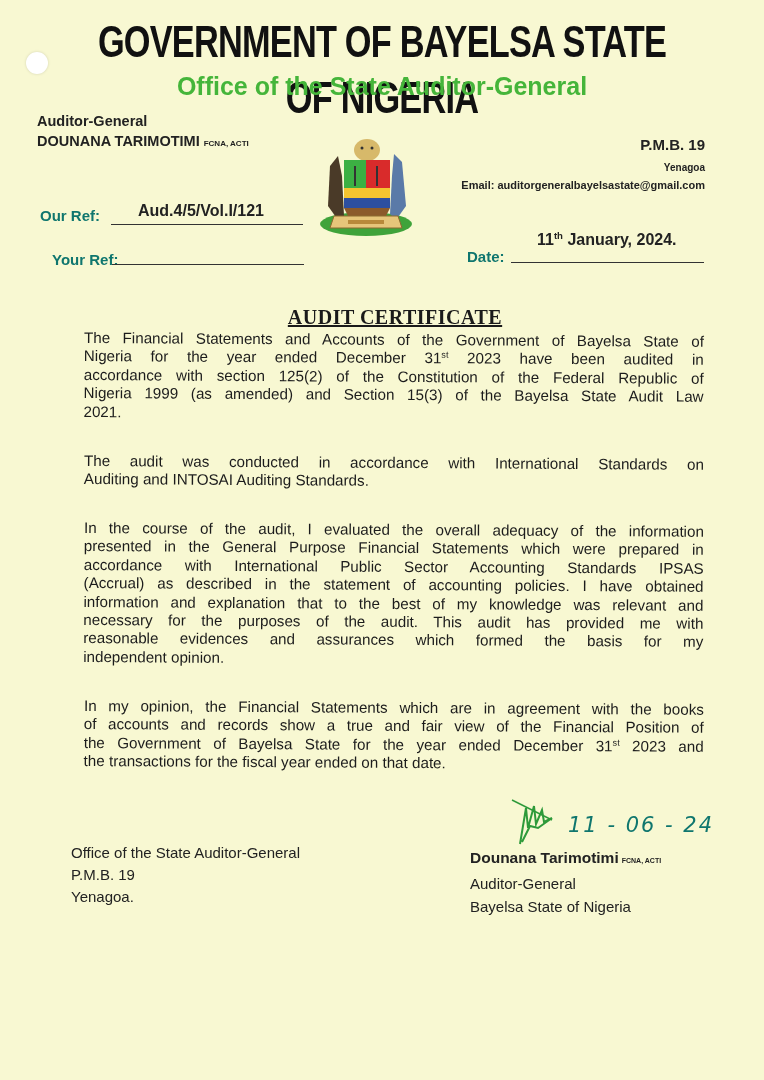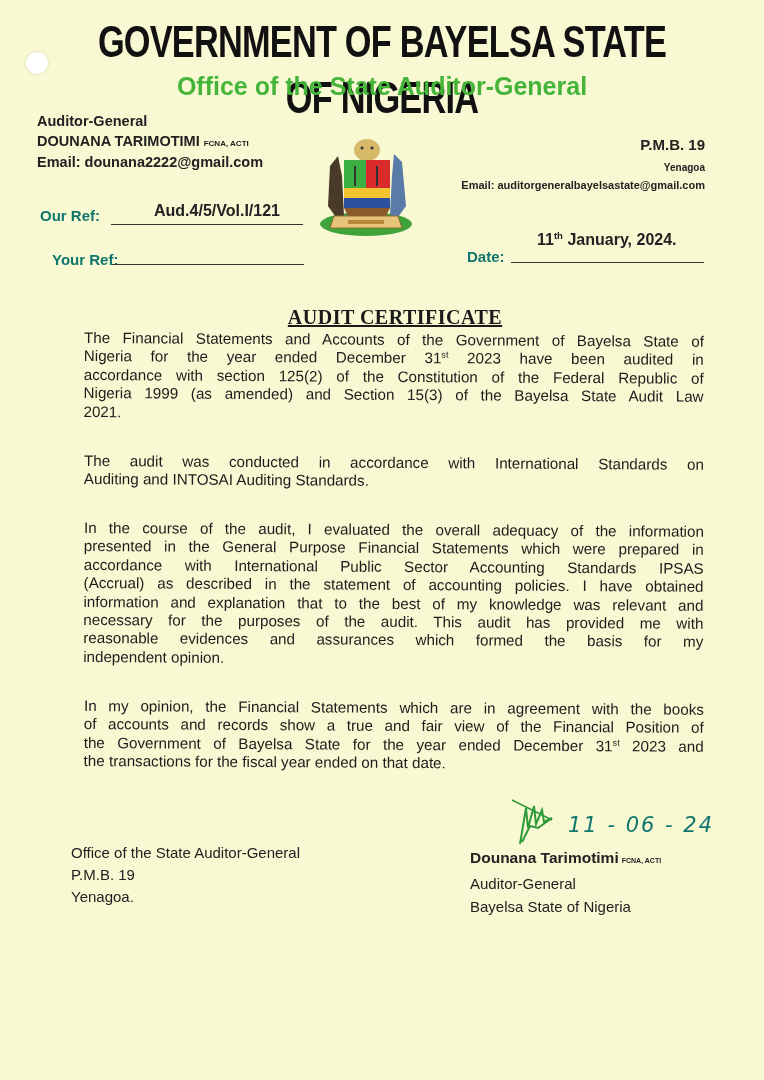--- a/index.html
+++ b/index.html
@@ -63,21 +63,20 @@
 <body>
 
 <div class="abs punch-hole"></div>
 
 <div class="abs main-title">GOVERNMENT OF BAYELSA STATE OF NIGERIA</div>
 <div class="abs sub-title">Office of the State Auditor-General</div>
 
 <div class="abs left-block">
   <div>Auditor-General</div>
   <div><span>DOUNANA TARIMOTIMI</span><span class="sm">FCNA, ACTI</span></div>
-  <div>Email: dounana2222@gmail.com</div>
 </div>
 
 <div class="abs right-block pmb">P.M.B. 19</div>
 <div class="abs right-block yen">Yenagoa</div>
 <div class="abs right-block remail">Email: auditorgeneralbayelsastate@gmail.com</div>
 
 <svg class="abs crest" viewBox="0 0 100 102">
   <ellipse cx="50" cy="88" rx="46" ry="12" fill="#3fa33a"></ellipse>
   <path d="M22 20 L14 30 L12 70 L22 84 L28 80 L26 40 Z" fill="#4a3a28"></path>
   <path d="M78 18 L86 26 L90 70 L80 84 L74 78 L76 40 Z" fill="#5a7aa8"></path>
@@ -89,21 +88,21 @@
   <rect x="28" y="52" width="46" height="10" fill="#f4c430"></rect>
   <rect x="28" y="62" width="46" height="10" fill="#2d4fa0"></rect>
   <path d="M28 72 L74 72 L70 80 L32 80 Z" fill="#8b5a2b"></path>
   <rect x="38" y="30" width="2" height="20" fill="#333"></rect>
   <rect x="60" y="30" width="2" height="20" fill="#333"></rect>
   <path d="M18 80 L82 80 L86 92 L14 92 Z" fill="#e6c57a" stroke="#8b6a30" stroke-width="1"></path>
   <rect x="32" y="84" width="36" height="4" fill="#b8893a"></rect>
 </svg>
 
 <div class="abs" style="left:40px; top:207px;"><span class="ref-label">Our Ref:</span></div>
-<div class="abs ref-value" style="left:154px; top:202px;">Aud.4/5/Vol.I/121</div>
+<div class="abs ref-value" style="left:138px; top:202px;">Aud.4/5/Vol.I/121</div>
 <div class="abs ref-line" style="left:111px; top:224px; width:192px;"></div>
 
 <div class="abs" style="left:40px; top:251px;margin-left:12px;"><span class="ref-label">Your Ref:</span></div>
 <div class="abs ref-value" style="left:115px; top:248px;"></div>
 <div class="abs ref-line" style="left:112px; top:264px; width:192px;"></div>
 
 <div class="abs ref-value" style="left:537px; top:231px;"><span>11</span><sup>th</sup><span> January, 2024.</span></div>
 <div class="abs" style="left:467px; top:248px;"><span class="ref-label">Date:</span></div>
 <div class="abs ref-line" style="left:511px; top:262px; width:193px;"></div>
 

